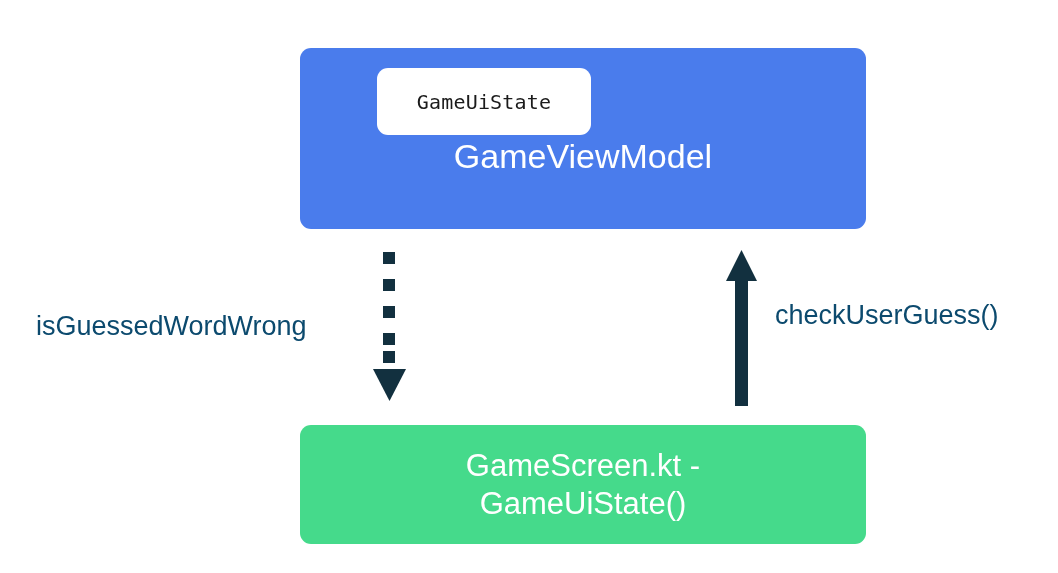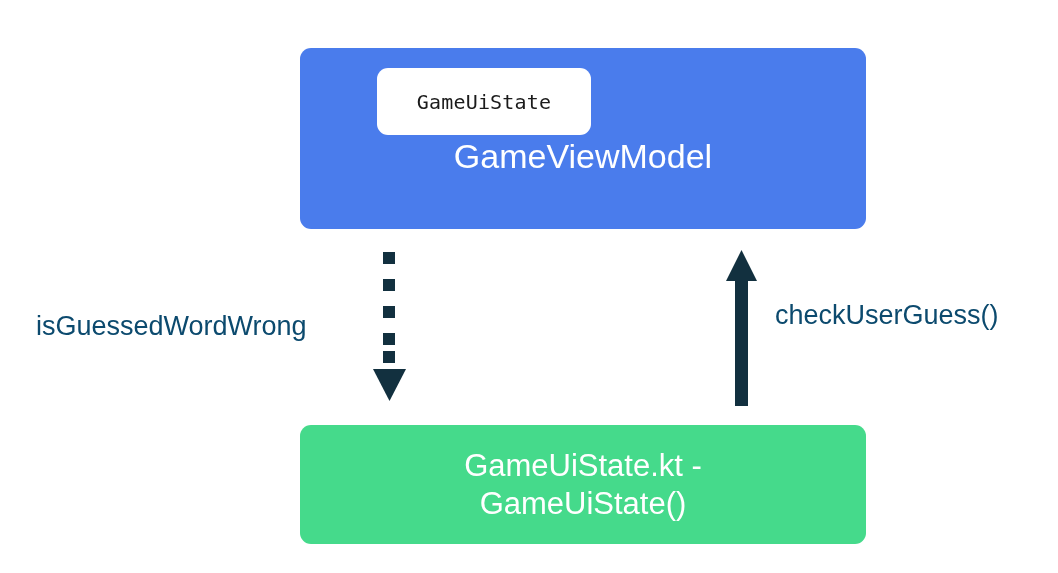--- a/index.html
+++ b/index.html
@@ -124,21 +124,21 @@
 
     <div id="state-card">
       <span id="state-card-label">GameUiState</span>
     </div>
 
     <div id="viewmodel-title">GameViewModel</div>
   </div>
 
   <div class="node-box" id="screen-box">
     <div id="screen-title">
-      <span>GameUiState.kt -</span><br>
+      <span>GameScreen.kt -</span><br>
       <span>GameUiState()</span>
     </div>
   </div>
 
   <div class="edge-label" id="label-is-guessed-word-wrong">isGuessedWordWrong</div>
 
   <div class="edge-label" id="label-check-user-guess">checkUserGuess()</div>
 
   <svg id="arrow-layer" viewBox="0 0 1058 573">
 

